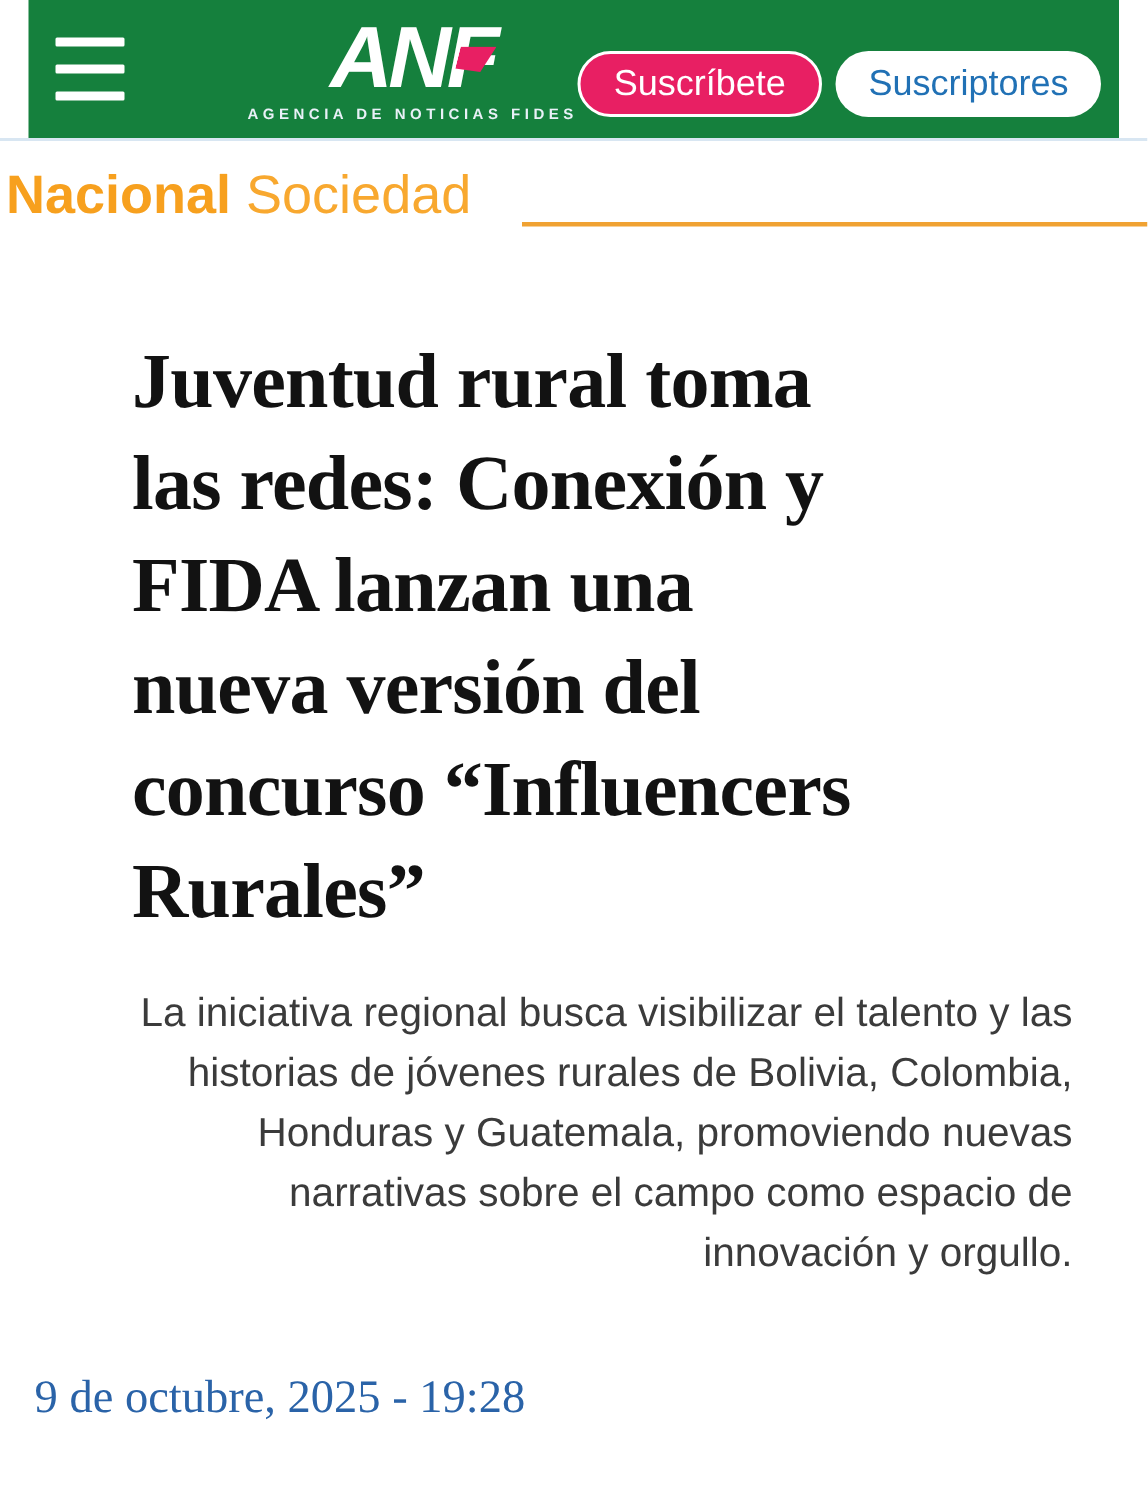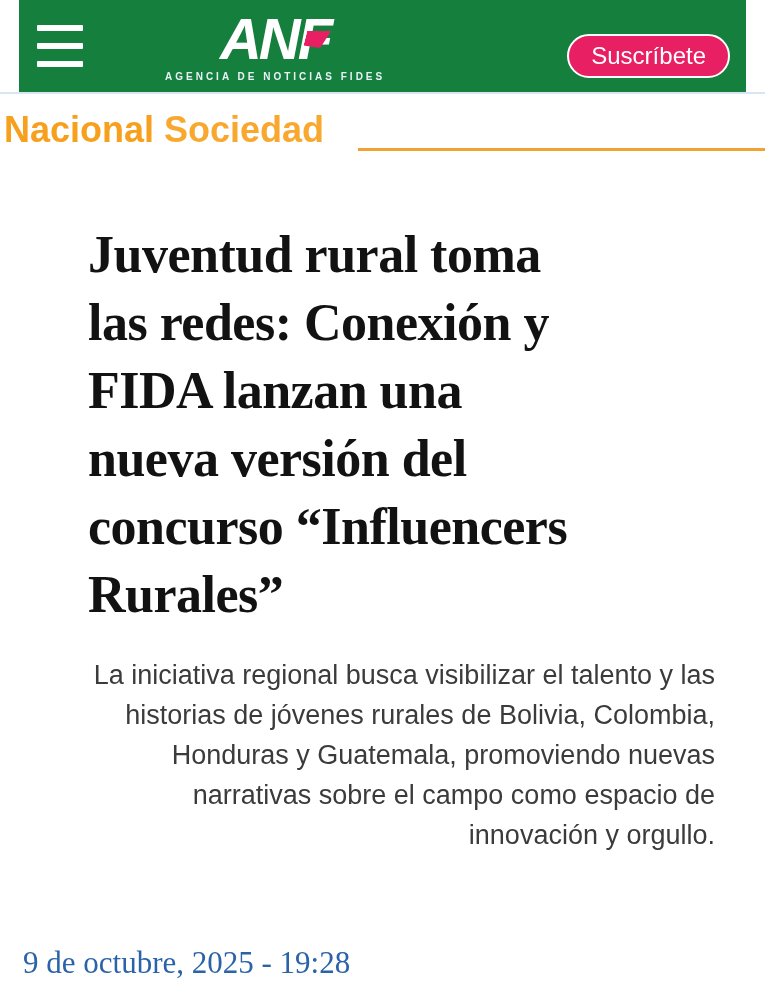--- a/index.html
+++ b/index.html
@@ -114,21 +114,21 @@
   }
   .section-main {
     color: #f7a01e;
     font-size: 36px;
     font-weight: bold;
     cursor: pointer;
   }
   .section-sub {
     color: #f8a82f;
     font-size: 36px;
-    font-weight: 700;
+    font-weight: 400;
     margin-left: 10px;
     cursor: pointer;
   }
   .section-rule {
     flex: 1;
     height: 3px;
     background: #f0a232;
     margin-left: 34px;
   }
 
@@ -147,21 +147,21 @@
   .article-deck {
     margin-top: 26px;
     font-family: "Liberation Sans", sans-serif;
     font-size: 27px;
     line-height: 40px;
     color: #3b3b3b;
     max-width: 640px;
     text-align: right;
   }
   .article-date {
-    margin-top: 90px;
+    margin-top: 58px;
     padding-left: 23px;
     font-family: "Liberation Serif", serif;
     font-size: 31px;
     color: #2a63a8;
   }
 </style>
 </head>
 <body>
 
 <div class="header-wrap">
@@ -179,20 +179,21 @@
         <span class="logo-f">
           <span>F</span>
           <span class="logo-accent"></span>
         </span>
       </div>
       <div class="logo-tagline">AGENCIA DE NOTICIAS FIDES</div>
     </div>
 
     <div class="header-actions">
       <button class="pill pill-subscribe">Suscríbete</button>
+      <button class="pill pill-subscribers">Suscriptores</button>
     </div>
 
   </header>
 </div>
 <div class="header-divider"></div>
 
 <nav class="section-bar">
   <span class="section-main">Nacional</span>
   <span class="section-sub">Sociedad</span>
   <span class="section-rule"></span>

